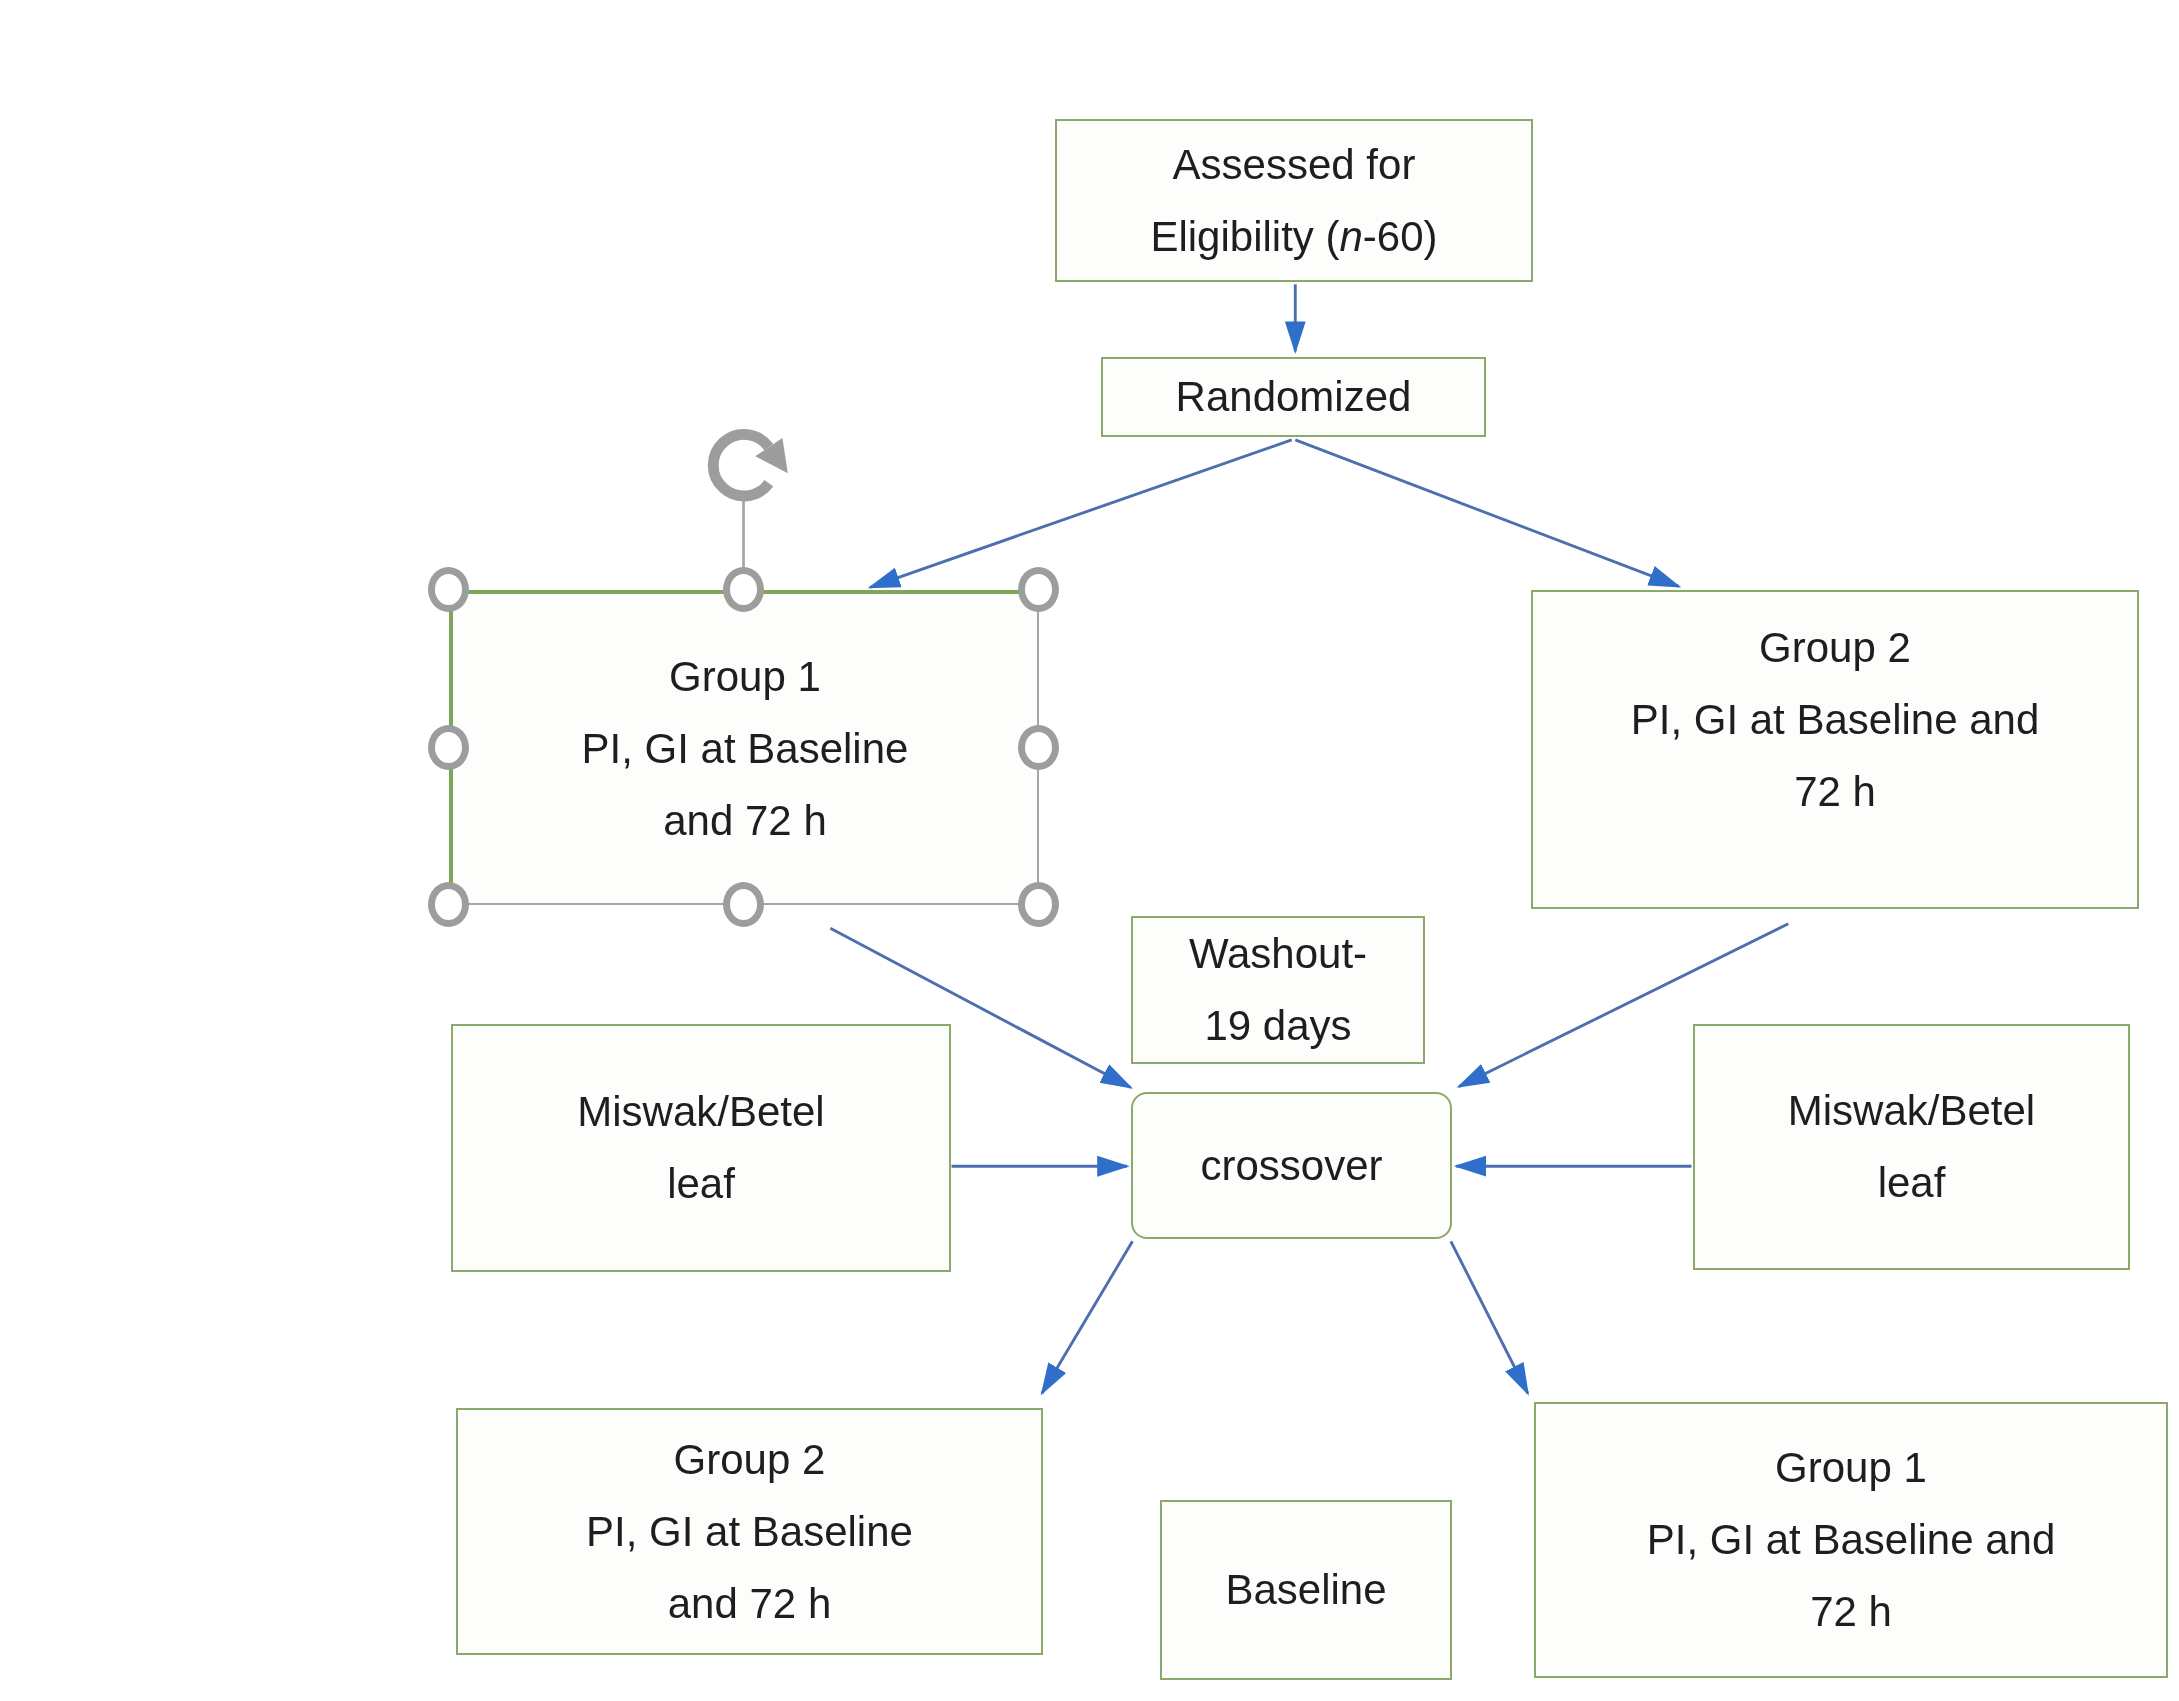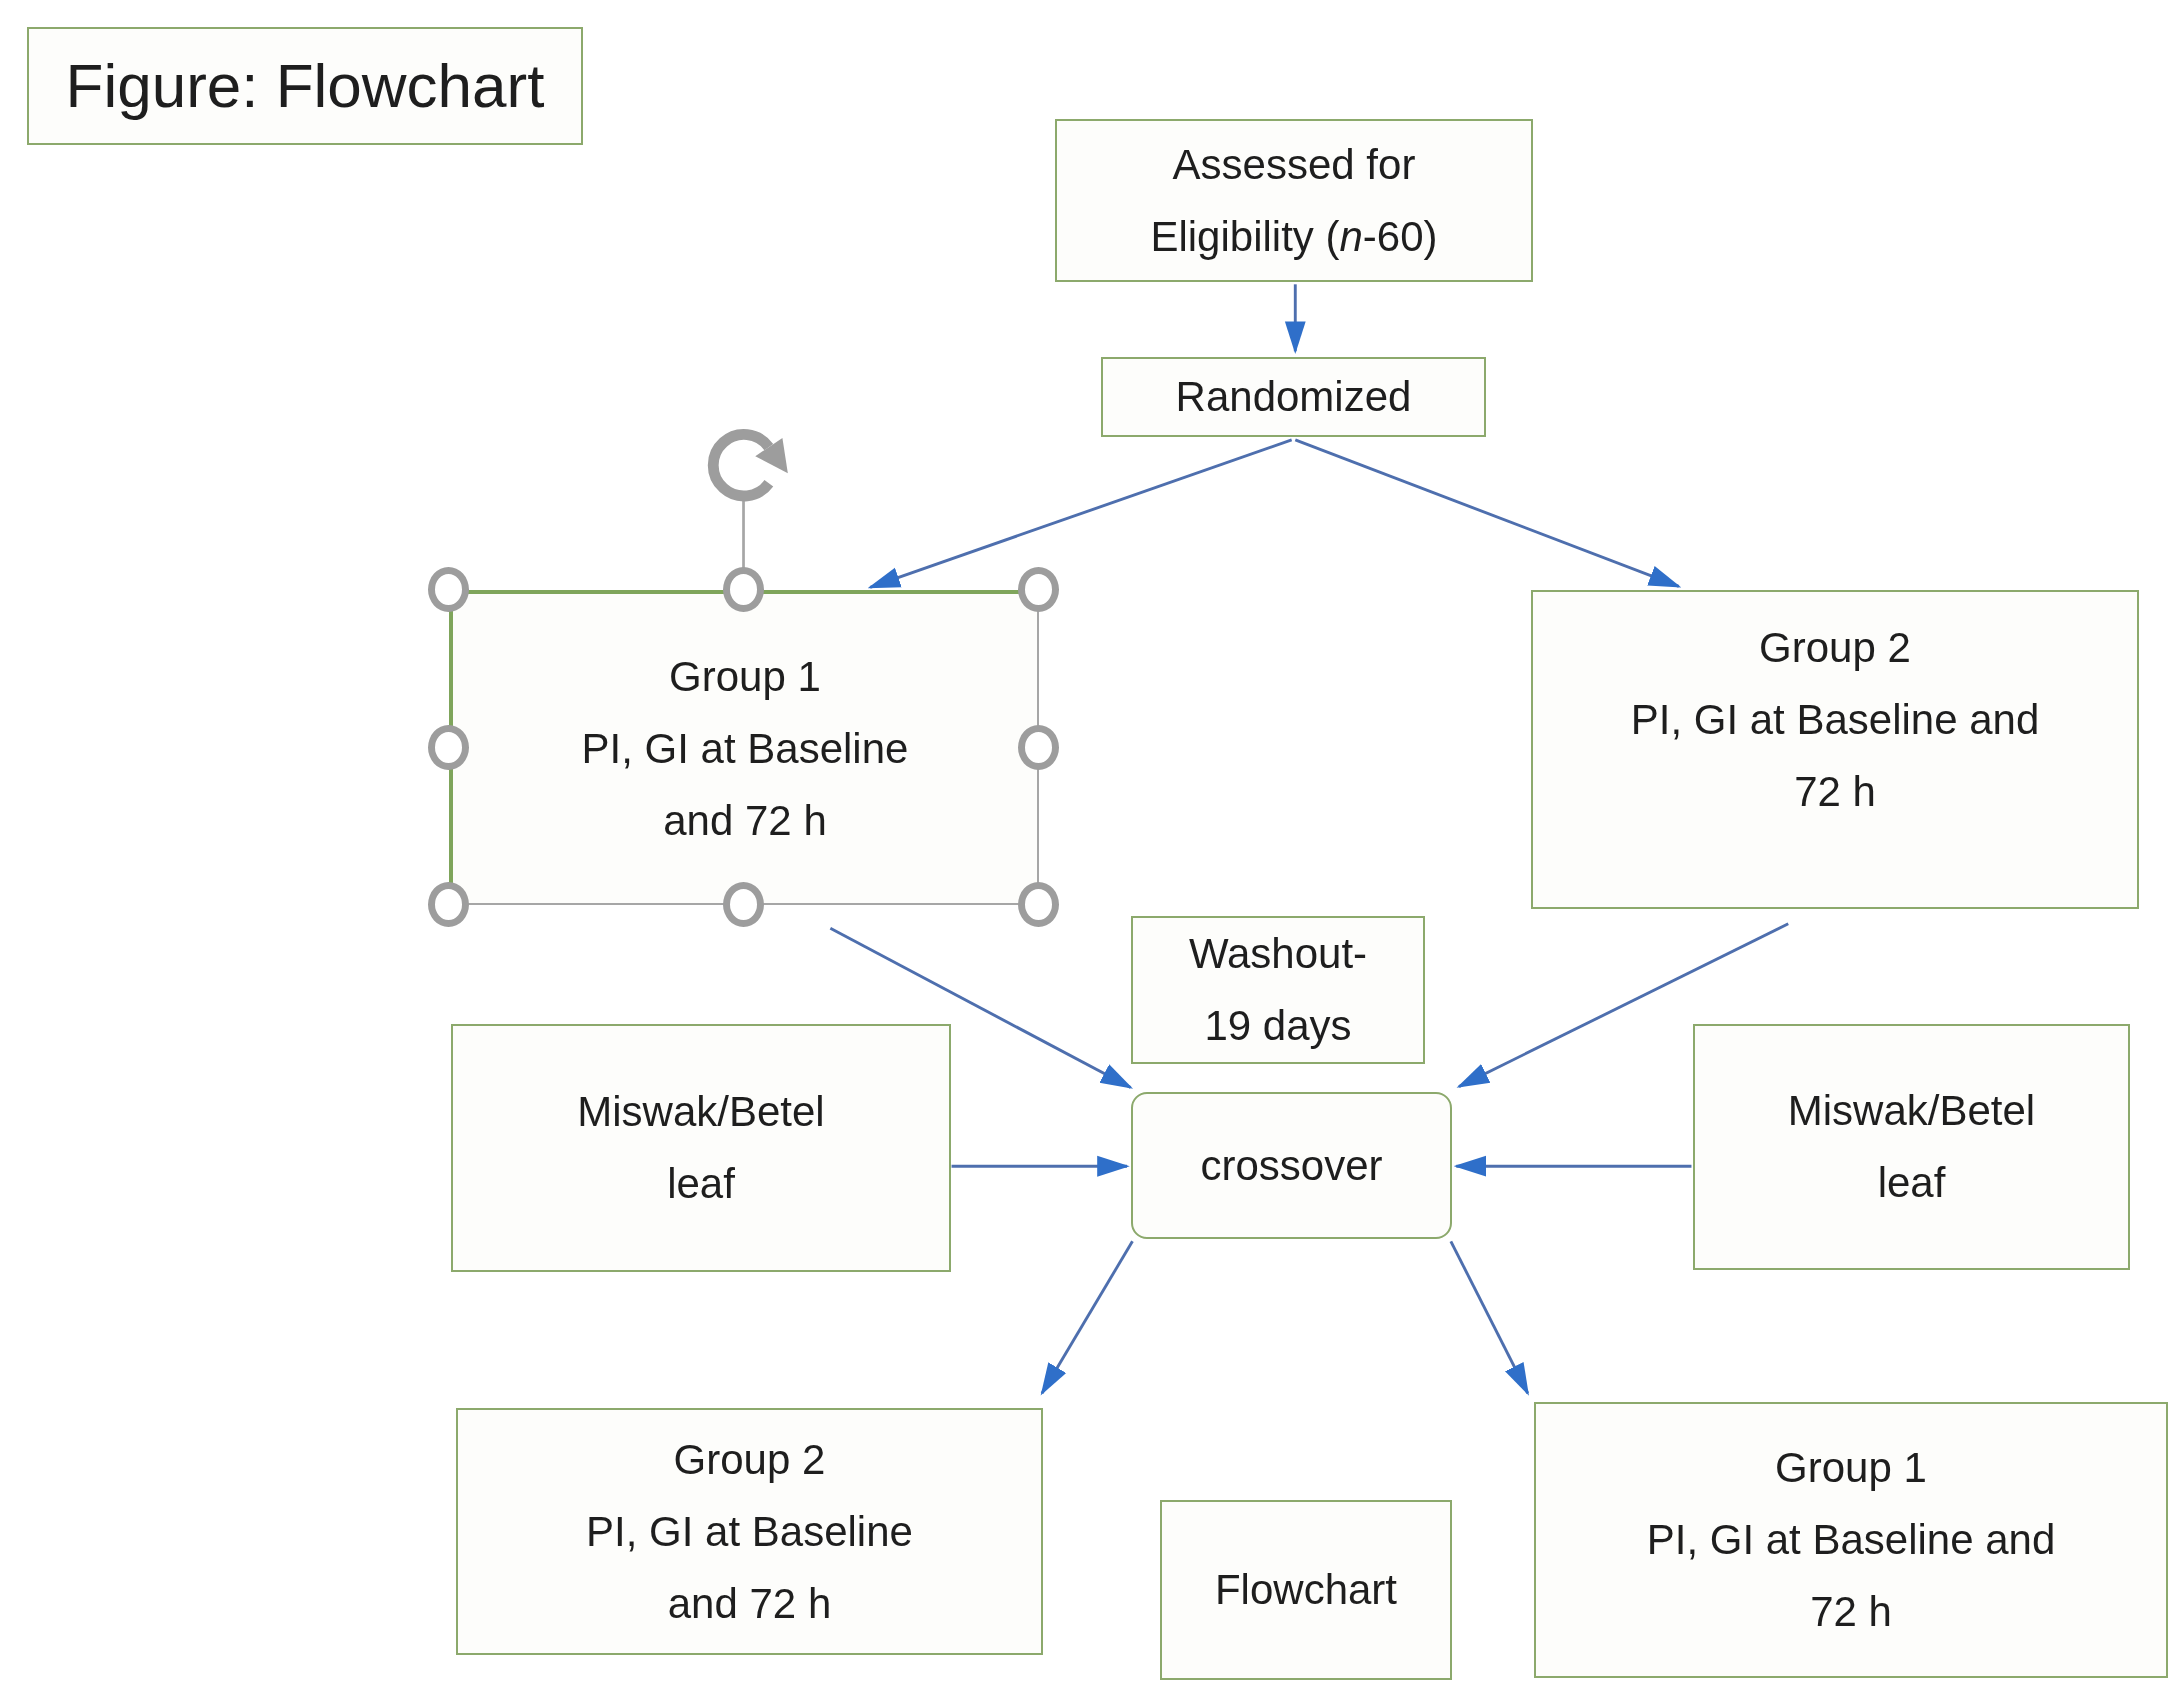--- a/index.html
+++ b/index.html
@@ -40,23 +40,20 @@
     width:27px;height:31px;
     border:7.2px solid #9d9d9d;border-radius:50%;
     background:#ffffff;z-index:6;
   }
 </style>
 </head>
 <body>
 
 <div class="canvas">
 
-  <div class="box" id="figureLabel" style="left:27px;top:27px;width:556px;height:118px;">
-    <span class="ln">Figure: Flowchart</span>
-  </div>
 
   <div class="box" style="left:1055px;top:119px;width:478px;height:163px;">
     <span class="ln">Assessed for</span>
     <span class="ln"><span>Eligibility (</span><span class="it">n</span><span>-60)</span></span>
   </div>
 
   <div class="box" style="left:1101px;top:357px;width:385px;height:80px;text-align:right;">
     <span class="ln">Randomized</span>
   </div>
 
@@ -91,21 +88,21 @@
     <span class="ln">leaf</span>
   </div>
 
   <div class="box" style="left:456px;top:1408px;width:587px;height:247px;">
     <span class="ln">Group 2</span>
     <span class="ln">PI, GI at Baseline</span>
     <span class="ln">and 72 h</span>
   </div>
 
   <div class="box" style="left:1160px;top:1500px;width:292px;height:180px;">
-    <span class="ln">Flowchart</span>
+    <span class="ln">Baseline</span>
   </div>
 
   <div class="box" style="left:1534px;top:1402px;width:634px;height:276px;">
     <span class="ln">Group 1</span>
     <span class="ln">PI, GI at Baseline and</span>
     <span class="ln">72 h</span>
   </div>
 
   <svg class="overlay" width="2179" height="1702" viewBox="0 0 2409 1881">
     <defs>

